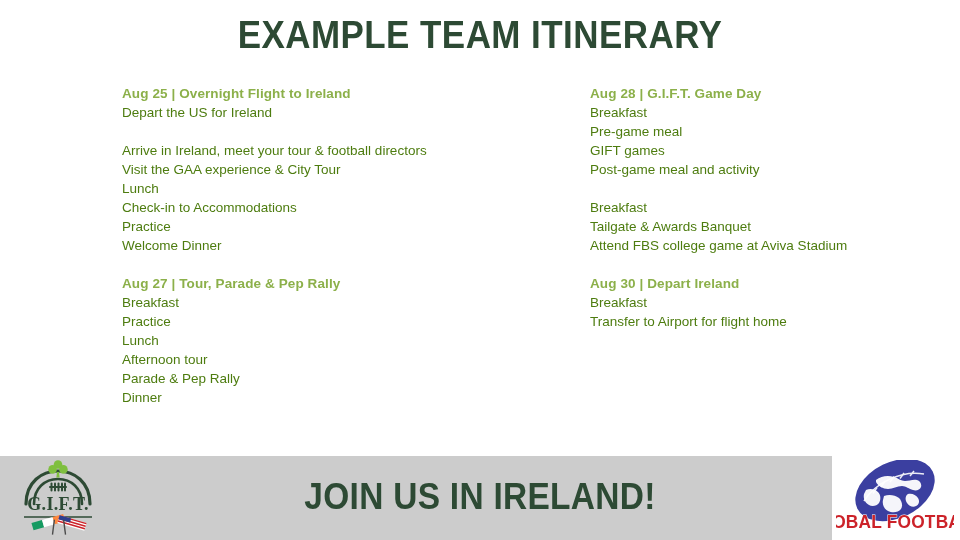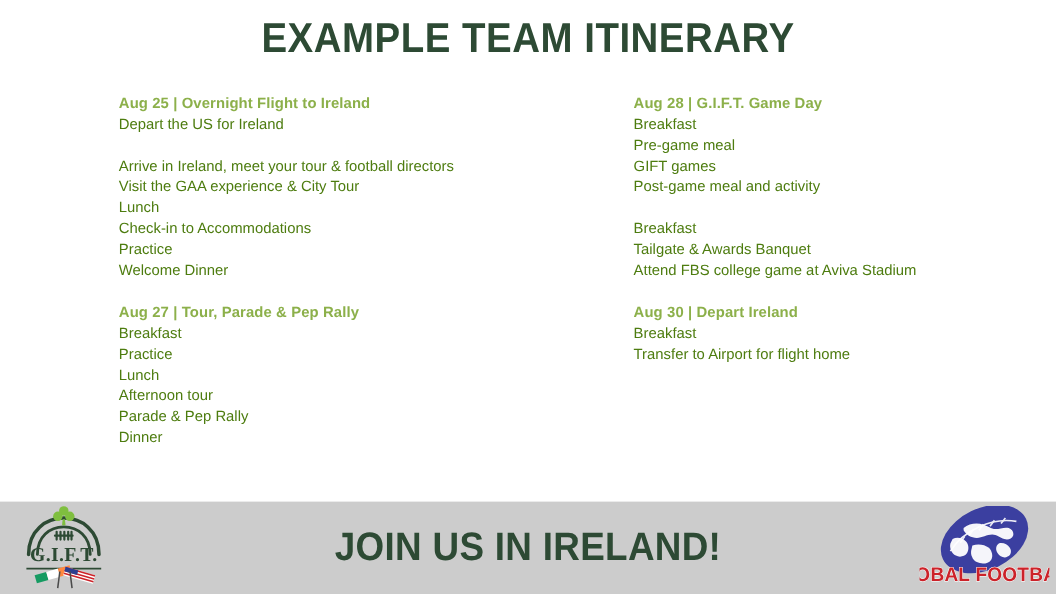--- a/index.html
+++ b/index.html
@@ -34,21 +34,21 @@
     letter-spacing: 0.5px;
     color: #2d4a34;
     transform: scaleX(0.92);
     transform-origin: center top;
     white-space: nowrap;
   }
 
   
   .columns {
     position: absolute;
-    left: 2px;
+    left: 16px;
     top: 84px;
     width: 792px;
     height: 360px;
   }
   .column {
     position: absolute;
     top: 0;
   }
   .column.left  { left: 106px; width: 440px; }
   .column.right { left: 574px; width: 380px; }
@@ -72,21 +72,21 @@
     color: #4d7c0f;
     line-height: 19px;
     white-space: nowrap;
   }
 
   
   .footer {
     position: absolute;
     left: 0;
     top: 456px;
-    width: 960px;
+    width: 832px;
     height: 84px;
     background: #cccccc;
   }
   .footer-text {
     position: absolute;
     left: 0;
     top: 20px;
     width: 960px;
     text-align: center;
     font-family: "Liberation Sans Narrow", "Liberation Sans", sans-serif;

